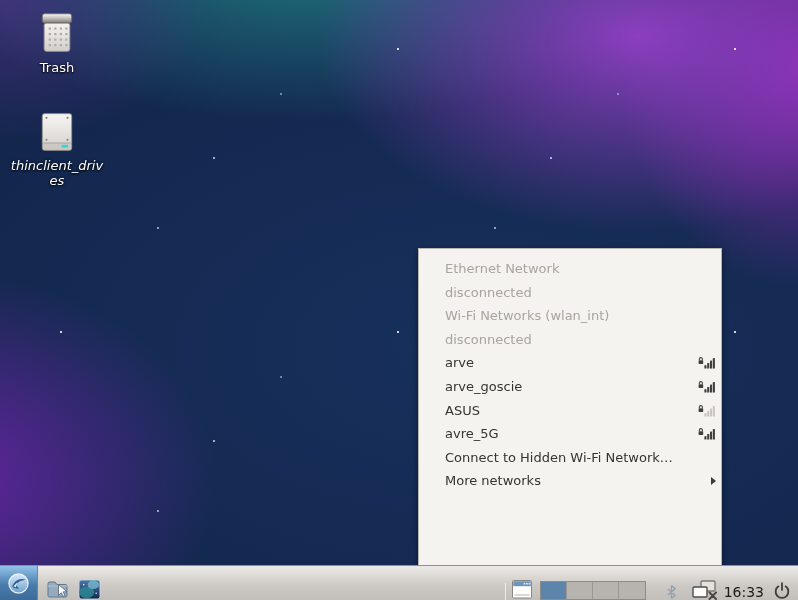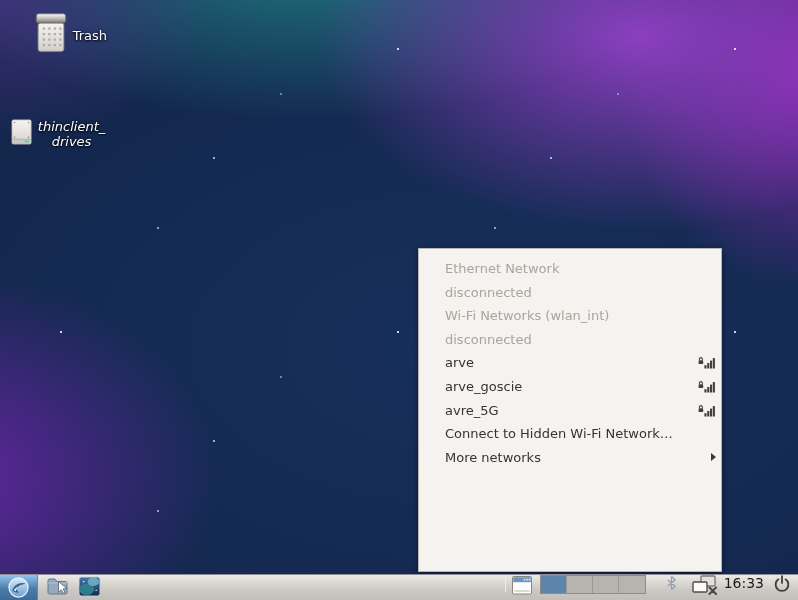--- a/index.html
+++ b/index.html
@@ -32,21 +32,21 @@
   .stars2 {
     background-image:
       radial-gradient(2px 2px at 61px 49px, rgba(255,255,255,.8) 50%, transparent 55%),
       radial-gradient(2.5px 2.5px at 214px 158px, rgba(210,235,255,.7) 50%, transparent 55%),
       radial-gradient(1.5px 1.5px at 158px 228px, rgba(255,255,255,.55) 50%, transparent 55%),
       radial-gradient(2px 2px at 281px 94px, rgba(190,220,255,.5) 50%, transparent 55%);
     background-size:337px 283px;
   }
 
   
-  .icon-cell { position:absolute; width:100px; display:flex; flex-direction:row; align-items:center; cursor:default;justify-content:flex-end; }
+  .icon-cell { position:absolute; width:100px; display:flex; flex-direction:column; align-items:center; cursor:default;justify-content:flex-end; }
   #icon-trash { left:7px; top:10px; }
   #icon-drive { left:7px; top:110px;font-style:italic; }
   .icon-label {
     margin-top:4px; font-size:13px; line-height:15px; color:#fff; text-align:center;
     text-shadow:0 1px 2px rgba(0,0,0,.95), 0 0 3px rgba(0,0,0,.7);
     max-width:93px; overflow-wrap:anywhere;
   }
 
   
   .net-menu {
@@ -62,24 +62,24 @@
   .menu-item-right { display:flex; align-items:center; }
   .icon-signal { display:none; }
   .menu-item.weak .sig-bar { fill:#c9c5bf; }
   .submenu-arrow {
     display:none; width:0; height:0;
     border-left:5px solid #3a3933; border-top:4px solid transparent; border-bottom:4px solid transparent;
   }
 
   
   .taskbar {
-    position:absolute; left:0; bottom:0; width:798px; height:26px;
+    position:absolute; left:0; bottom:0; width:798px; height:35px;
     background:linear-gradient(#eceae7, #ccc8c3 60%, #c2beb9);
     border-top:1px solid #8f8c92;
-    display:flex; align-items:flex-start;
+    display:flex; align-items:flex-end;
   }
   .start-button {
     width:38px; height:100%; display:flex; align-items:center; justify-content:center;
     background:linear-gradient(#93c3e9, #4a7cab 55%, #3c6b99); cursor:pointer;
     border-right:1px solid #6f86a0;
   }
   .launcher { width:25px; height:22px; margin-left:7px; display:flex; align-items:center; justify-content:center; cursor:pointer; }
   .launcher:first-of-type { margin-left:18px; }
   .task-area { flex:1; height:100%; }
   .panel-separator { width:1px; height:17px; background:#a19d98; border-right:1px solid #eeece9; margin:0 4px; }
@@ -211,20 +211,34 @@
         <path d="M1.4,4.3 V3.1 a1.5,1.5 0 0 1 3,0 V4.3" fill="none" stroke="#3f3f3c" stroke-width="1.1"></path>
         <rect x="0.6" y="4.3" width="4.6" height="3.6" rx="0.6" fill="#3f3f3c"></rect>
         <rect class="sig-bar" x="6.4" y="9.2" width="2.1" height="3.3" fill="#3f3f3c"></rect>
         <rect class="sig-bar" x="9.2" y="7" width="2.1" height="5.5" fill="#3f3f3c"></rect>
         <rect class="sig-bar" x="12" y="4.6" width="2.1" height="7.9" fill="#3f3f3c"></rect>
         <rect class="sig-bar" x="14.8" y="2.1" width="2.1" height="10.4" fill="#3f3f3c"></rect>
       </svg>
 
     </span>
   </div>
+      <div class="menu-item weak">
+    <span class="menu-item-label">ASUS</span>
+    <span class="menu-item-right">
+      <svg class="icon-signal" width="18" height="13" viewBox="0 0 18 13" style="display: inline-block;">
+        <path d="M1.4,4.3 V3.1 a1.5,1.5 0 0 1 3,0 V4.3" fill="none" stroke="#3f3f3c" stroke-width="1.1"></path>
+        <rect x="0.6" y="4.3" width="4.6" height="3.6" rx="0.6" fill="#3f3f3c"></rect>
+        <rect class="sig-bar" x="6.4" y="9.2" width="2.1" height="3.3" fill="#3f3f3c"></rect>
+        <rect class="sig-bar" x="9.2" y="7" width="2.1" height="5.5" fill="#3f3f3c"></rect>
+        <rect class="sig-bar" x="12" y="4.6" width="2.1" height="7.9" fill="#3f3f3c"></rect>
+        <rect class="sig-bar" x="14.8" y="2.1" width="2.1" height="10.4" fill="#3f3f3c"></rect>
+      </svg>
+
+    </span>
+  </div>
       <div class="menu-item">
     <span class="menu-item-label">avre_5G</span>
     <span class="menu-item-right">
       <svg class="icon-signal" width="18" height="13" viewBox="0 0 18 13" style="display: inline-block;">
         <path d="M1.4,4.3 V3.1 a1.5,1.5 0 0 1 3,0 V4.3" fill="none" stroke="#3f3f3c" stroke-width="1.1"></path>
         <rect x="0.6" y="4.3" width="4.6" height="3.6" rx="0.6" fill="#3f3f3c"></rect>
         <rect class="sig-bar" x="6.4" y="9.2" width="2.1" height="3.3" fill="#3f3f3c"></rect>
         <rect class="sig-bar" x="9.2" y="7" width="2.1" height="5.5" fill="#3f3f3c"></rect>
         <rect class="sig-bar" x="12" y="4.6" width="2.1" height="7.9" fill="#3f3f3c"></rect>
         <rect class="sig-bar" x="14.8" y="2.1" width="2.1" height="10.4" fill="#3f3f3c"></rect>

